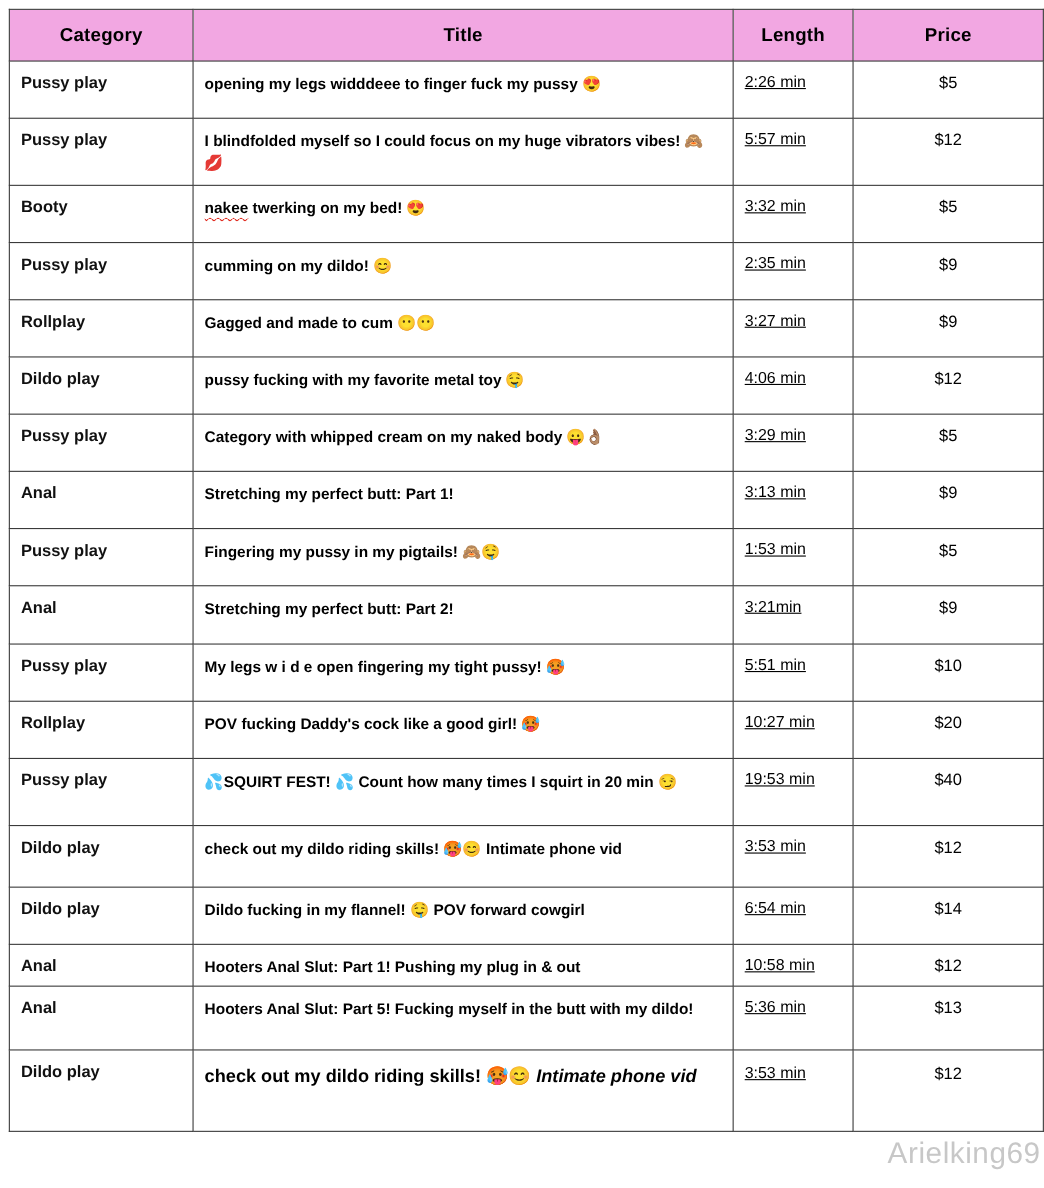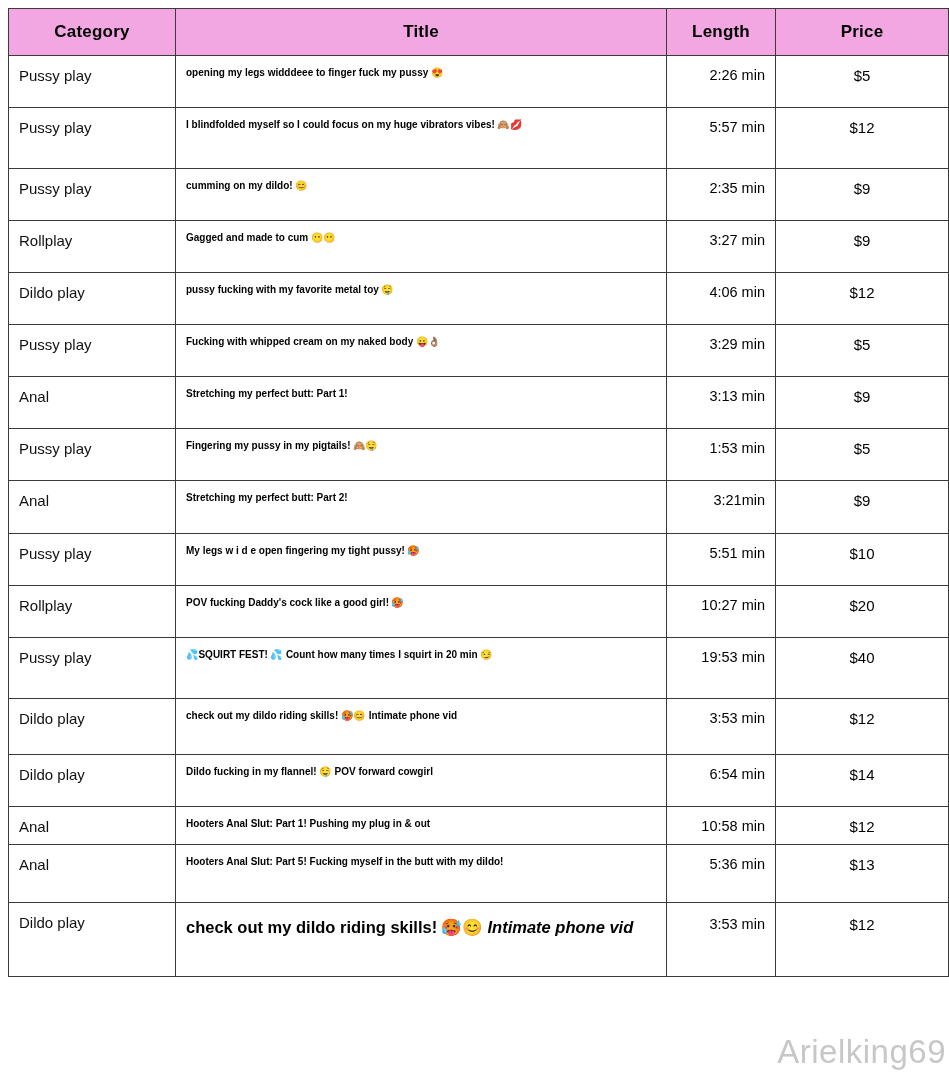--- a/index.html
+++ b/index.html
@@ -39,34 +39,35 @@
     vertical-align:middle;
     letter-spacing:.2px;
   }
   td{
     vertical-align:top;
     padding:9px 10px 6px 10px;
   }
   td.category{
     font-size:15px;
     padding-top:11px;
-    font-weight:400;
+    font-weight:700;
     color:#111;
   }
   td.title{
-    font-size:10px;
+    font-size:14px;
     font-weight:bold;
     line-height:1.45;
     padding-top:10px;
   }
   td.length{
     font-size:14.5px;
-    text-align:right;
+    text-align:left;
     padding-top:11px;
     white-space:nowrap;
+    text-decoration:underline;
   }
   td.price{
     font-size:15px;
     text-align:center;
     padding-top:11px;
   }
   tr.large td.title{
     font-size:16.5px;
     padding-top:13px;
   }
@@ -76,21 +77,21 @@
     text-decoration:underline;
     text-decoration-style:wavy;
     text-decoration-color:var(--squiggle);
     text-decoration-thickness:1px;
     text-underline-offset:3px;
   }
   .watermark{
     position:absolute;
     right:3px;
     top:1033px;
-    font-size:33px;
+    font-size:27px;
     color:var(--watermark);
     font-weight:400;
     letter-spacing:.5px;
     opacity:.9;
   }
 </style>
 </head>
 <body>
 
 <table>
@@ -115,40 +116,46 @@
         <td class="length">2:26 min</td>
         <td class="price">$5</td>
       </tr>
       <tr style="height: 61px;">
         <td class="category">Pussy play</td>
         <td class="title"><span>I blindfolded myself so I could focus on my huge vibrators vibes! 🙈💋</span></td>
         <td class="length">5:57 min</td>
         <td class="price">$12</td>
       </tr>
       <tr style="height: 52px;">
+        <td class="category">Booty</td>
+        <td class="title"><span class="seg-misspelled">nakee</span><span> twerking on my bed! 😍</span></td>
+        <td class="length">3:32 min</td>
+        <td class="price">$5</td>
+      </tr>
+      <tr style="height: 52px;">
         <td class="category">Pussy play</td>
         <td class="title"><span>cumming on my dildo! 😊</span></td>
         <td class="length">2:35 min</td>
         <td class="price">$9</td>
       </tr>
       <tr style="height: 52px;">
         <td class="category">Rollplay</td>
         <td class="title"><span>Gagged and made to cum 😶😶</span></td>
         <td class="length">3:27 min</td>
         <td class="price">$9</td>
       </tr>
       <tr style="height: 52px;">
         <td class="category">Dildo play</td>
         <td class="title"><span>pussy fucking with my favorite metal toy 🤤</span></td>
         <td class="length">4:06 min</td>
         <td class="price">$12</td>
       </tr>
       <tr style="height: 52px;">
         <td class="category">Pussy play</td>
-        <td class="title"><span>Fucking with whipped cream on my naked body 😛👌🏽</span></td>
+        <td class="title"><span>Category with whipped cream on my naked body 😛👌🏽</span></td>
         <td class="length">3:29 min</td>
         <td class="price">$5</td>
       </tr>
       <tr style="height: 52px;">
         <td class="category">Anal</td>
         <td class="title"><span>Stretching my perfect butt: Part 1!</span></td>
         <td class="length">3:13 min</td>
         <td class="price">$9</td>
       </tr>
       <tr style="height: 52px;">

